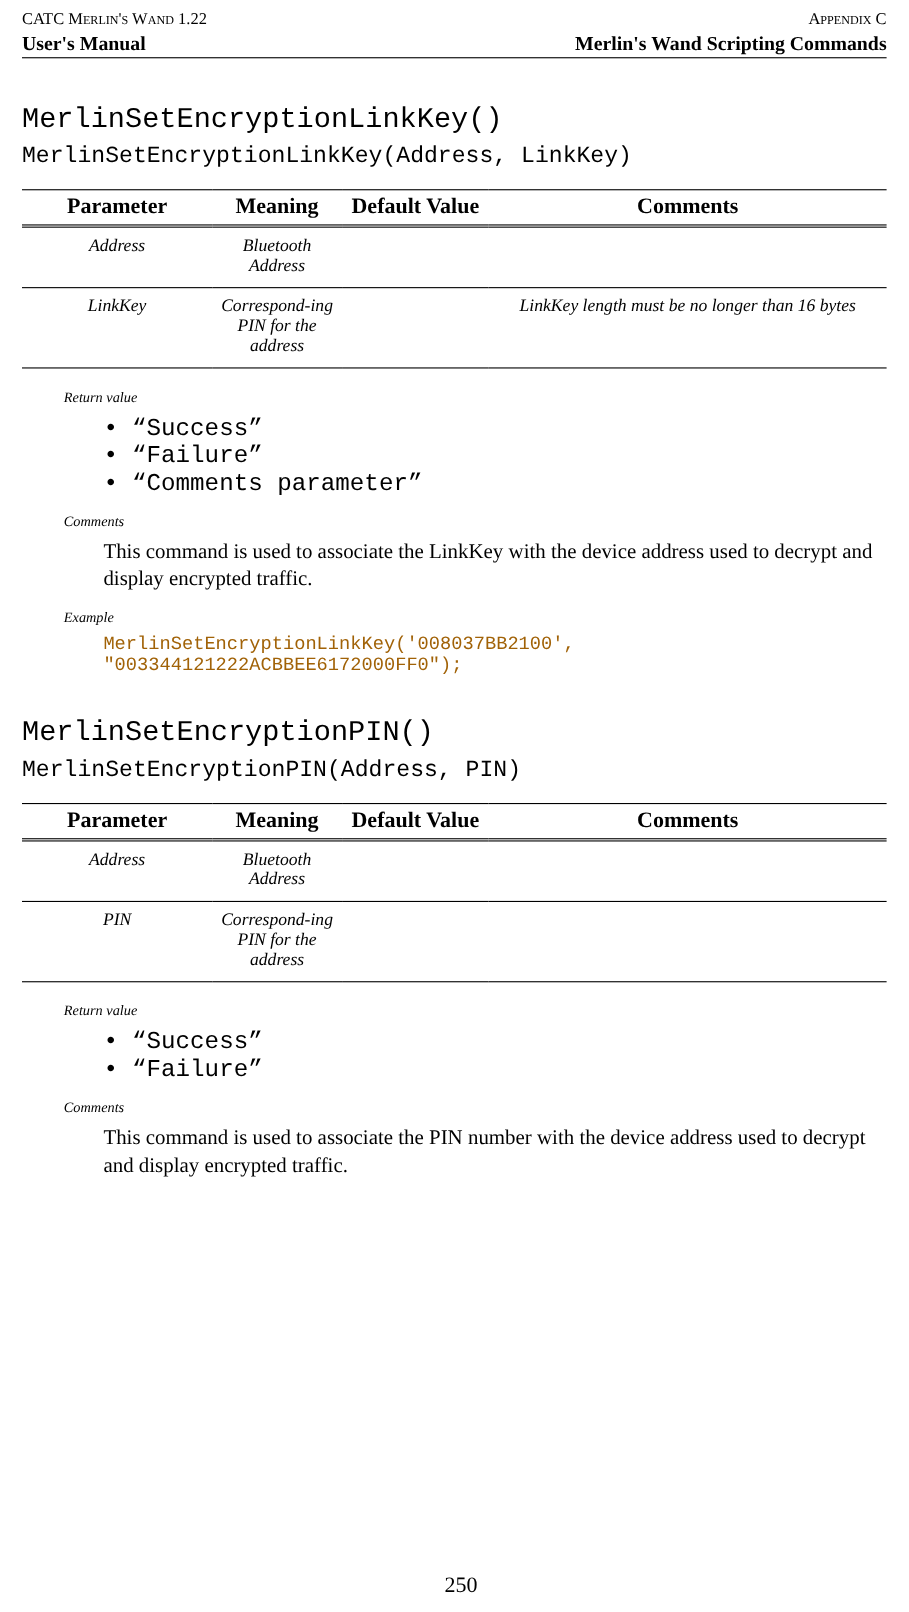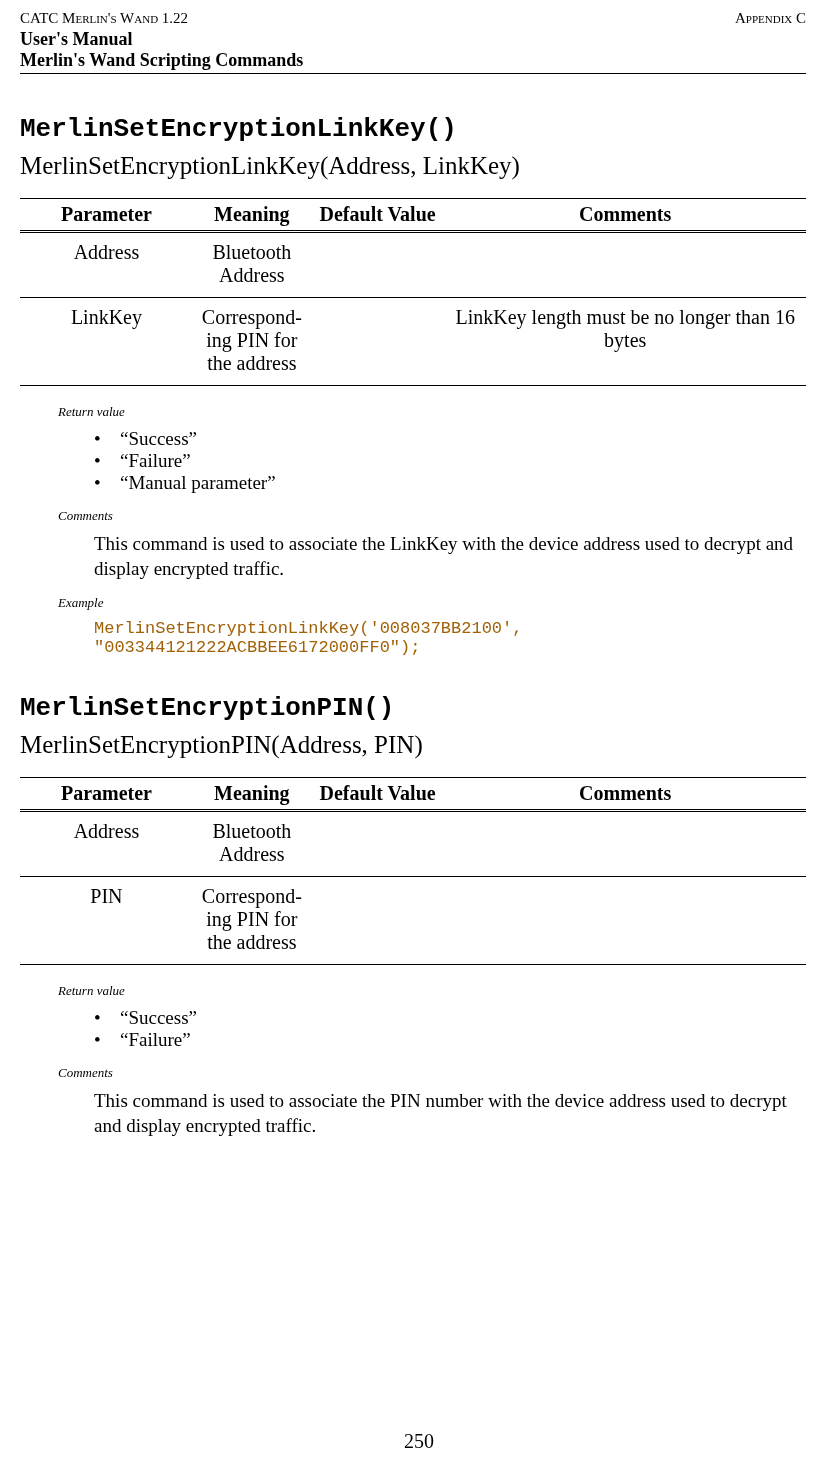--- a/index.html
+++ b/index.html
@@ -20,73 +20,74 @@
       align-items: center;
     }
     .header-left { font-variant: small-caps; }
     .header-right { font-variant: small-caps; }
     .subheader {
       display: flex;
       justify-content: space-between;
       font-size: 18px;
       font-weight: bold;
       margin-bottom: 2px;
-      flex-direction: column;
     }
     .hr-top { border: none; border-top: 1.5px solid #000; margin-bottom: 40px; }
     .section-title {
       font-family: "Courier New", Courier, monospace;
-      font-weight: bold;
+      font-weight: normal;
       font-size: 26px;
       margin-bottom: 8px;
     }
     .signature {
-      font-family: Liberation Serif, serif;
-      font-size: 25px;
+      font-family: Liberation Mono, monospace;
+      font-size: 21px;
       margin-bottom: 18px;
     }
     table.params {
       width: 100%;
       border-collapse: collapse;
       margin-bottom: 18px;
     }
     table.params thead tr {
       border-top: 1.5px solid #000;
     }
     table.params thead th {
       border-bottom: 3px double #000;
       padding: 4px 6px;
       font-size: 20px;
       font-weight: bold;
       text-align: center;
     }
     table.params tbody td {
       border-bottom: 1px solid #000;
       padding: 8px 6px 10px 6px;
-      font-size: 20px;
+      font-size: 16px;
       text-align: center;
       vertical-align: top;
+      font-style: italic;
     }
     table.params th.col-param, table.params td.col-param { width: 22%; }
     table.params th.col-meaning, table.params td.col-meaning { width: 15%; }
     table.params th.col-default, table.params td.col-default { width: 17%; }
     table.params th.col-comments, table.params td.col-comments { width: 46%; }
     .subsection {
       margin-left: 38px;
       margin-bottom: 14px;
     }
     .subsection-title {
       font-style: italic;
       font-size: 13px;
       margin-bottom: 8px;
     }
     .bullet-list {
       list-style: none;
       margin-left: 36px;
-      font-size: 19px;
+      font-size: 22px;
+      font-family: Liberation Mono, monospace;
     }
     .bullet-list li::before {
       content: "•";
       display: inline-block;
       width: 26px;
     }
     .body-text {
       font-size: 19px;
       margin-left: 36px;
       line-height: 1.3;
@@ -147,21 +148,21 @@
       <td class="col-comments">LinkKey length must be no longer than 16 bytes</td>
     </tr>
   </tbody>
 </table>
 
 <div class="subsection">
   <div class="subsection-title">Return value</div>
   <ul class="bullet-list">
     <li>“Success”</li>
     <li>“Failure”</li>
-    <li>“Manual parameter”</li>
+    <li>“Comments parameter”</li>
   </ul>
 </div>
 
 <div class="subsection">
   <div class="subsection-title">Comments</div>
   <div class="body-text">This command is used to associate the LinkKey with the device address used to decrypt and display encrypted traffic.</div>
 </div>
 
 <div class="subsection">
   <div class="subsection-title">Example</div>

